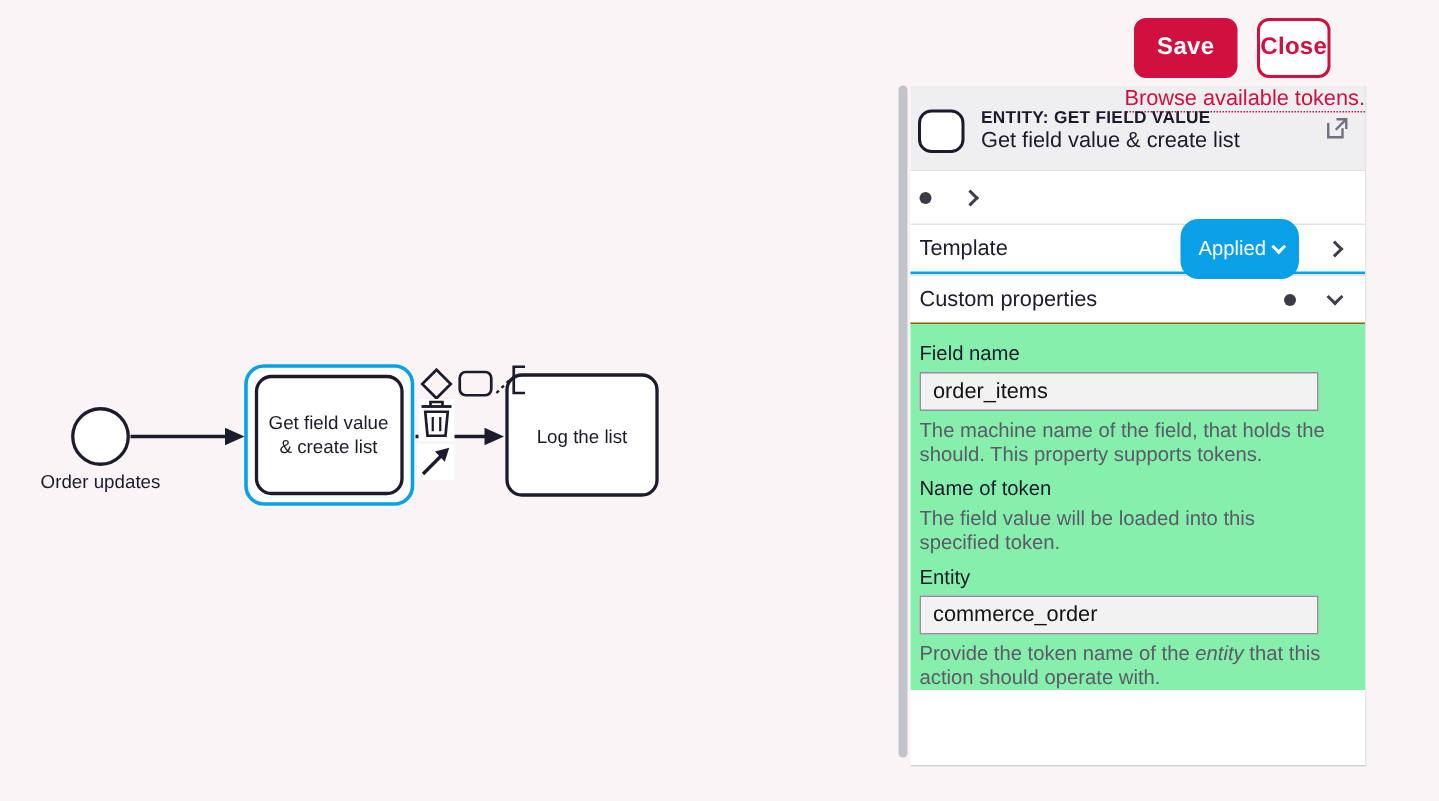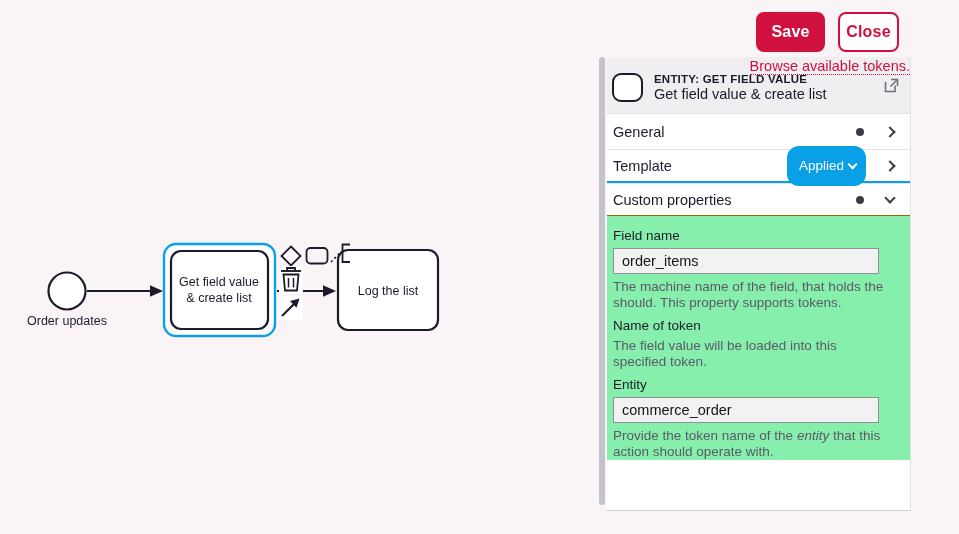--- a/index.html
+++ b/index.html
@@ -12,21 +12,21 @@
     overflow:hidden;
   }
 
   
   .top-actions { position:absolute; top:12px; left:756px; display:flex; gap:13px; }
   .btn {
     height:40px; border-radius:8px; font-family:"Liberation Sans",sans-serif;
     font-size:16px; font-weight:700; cursor:pointer; letter-spacing:.2px;
   }
   .btn-save { width:69px; background:#d0113f; color:#ffffff; border:2px solid #d0113f; }
-  .btn-close { width:61px; background:#ffffff; color:#d0113f; border:2px solid #d0113f; }
+  .btn-close { width:49px; background:#ffffff; color:#d0113f; border:2px solid #d0113f; }
 
   
   .canvas { position:absolute; left:0; top:0; }
   .bpmn-label { font-size:12.5px; fill:#1b1b2b; font-family:"Liberation Sans",sans-serif; }
 
   
   .panel {
     position:absolute; left:599px; top:57px; width:316px; height:454px;
   }
   .panel-scrollbar {
@@ -173,21 +173,20 @@
           <svg width="17" height="17" viewBox="0 0 17 17" fill="none" stroke="#70707e" stroke-width="1.6">
             <path d="M2.5,5 v9.5 h9.5 v-6"></path>
             <path d="M8,2.5 h6.5 v6.5"></path>
             <line x1="14.2" y1="2.8" x2="7.5" y2="9.5"></line>
           </svg>
         </span>
       </div>
     </div>
 
     <div class="section-row row-general">
-      <span class="section-label">General</span>
       <span class="dot"></span>
       <span class="chev chev-right"></span>
     </div>
 
     <div class="section-row row-template">
       <span class="section-label">Template</span>
       <button class="badge">
         <span>Applied</span>
         <span class="chev-w"></span>
       </button>

